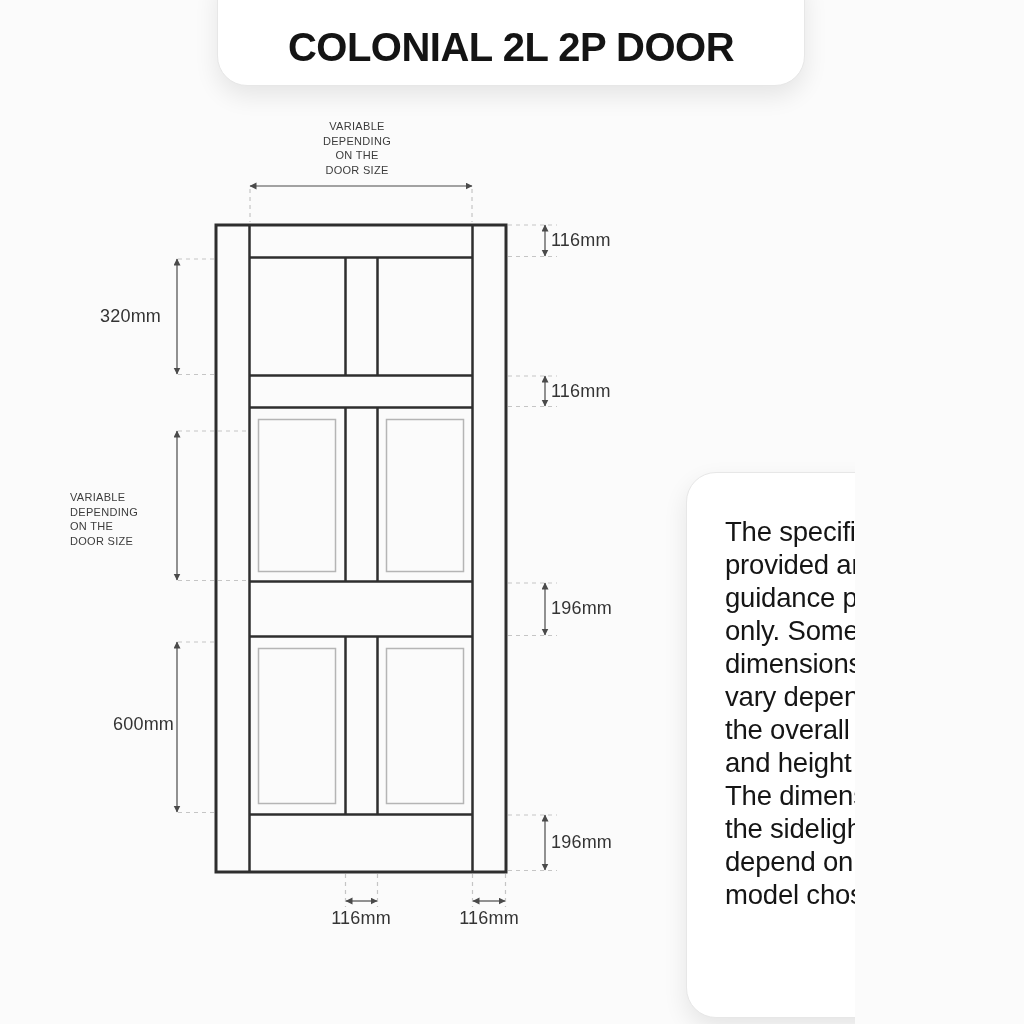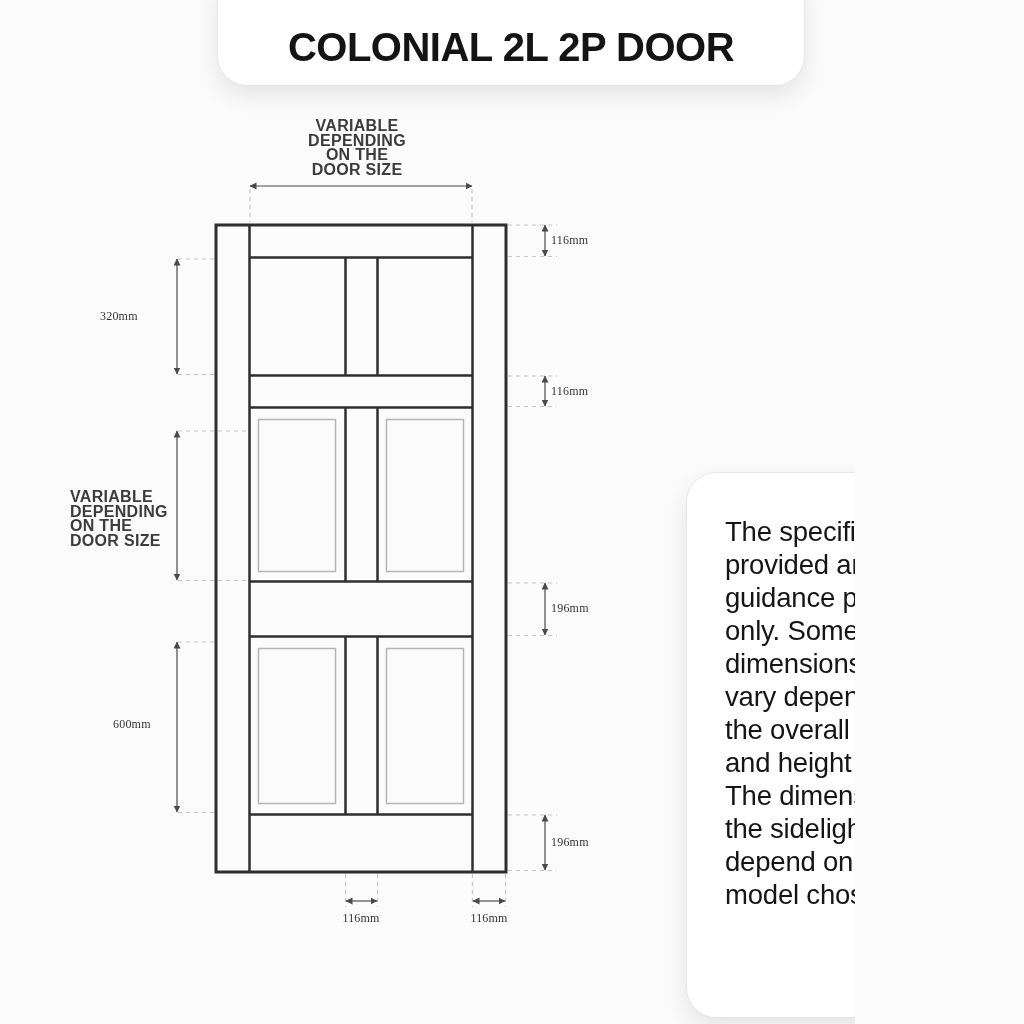--- a/index.html
+++ b/index.html
@@ -44,25 +44,25 @@
     padding:42px 30px 0 38px;
   }
   #note-card .note-text{
     font-size:27.5px;line-height:33px;color:#151515;
     white-space:pre-line;letter-spacing:-.2px;
   }
 
   svg#drawing{position:absolute;left:0;top:0;}
 
   .dim-label{
-    position:absolute;font-size:12px;font-weight:500;color:#343434;
-    letter-spacing:.2px;white-space:pre-line;line-height:15px;font-family:Liberation Serif, serif;
+    position:absolute;font-size:18px;font-weight:500;color:#343434;
+    letter-spacing:.2px;white-space:pre-line;line-height:15px;
   }
   .var-label{
-    position:absolute;font-size:16px;font-weight:700;color:#3c3c3c;
+    position:absolute;font-size:11px;font-weight:400;color:#3c3c3c;
     letter-spacing:.3px;white-space:pre-line;line-height:14.5px;
   }
   .ta-c{text-align:center;}
   .ta-r{text-align:left;}
 </style>
 </head>
 <body>
 
 <div id="canvas">
 

